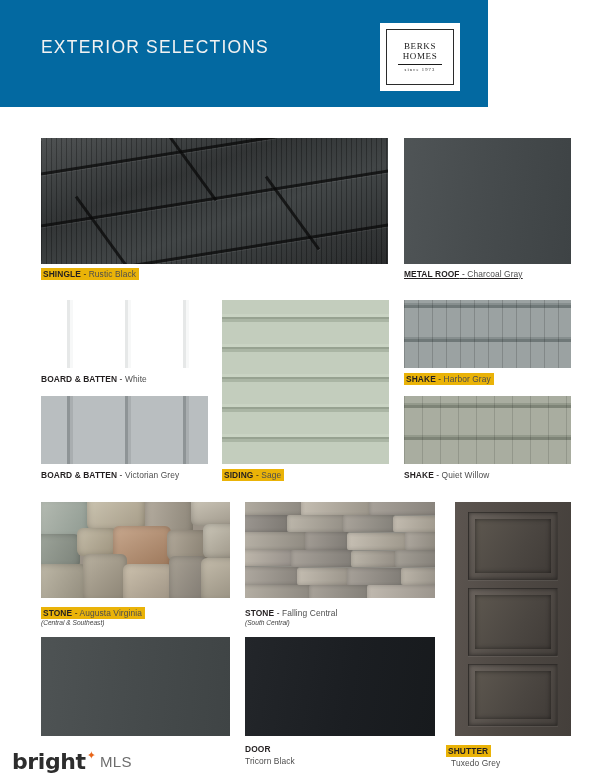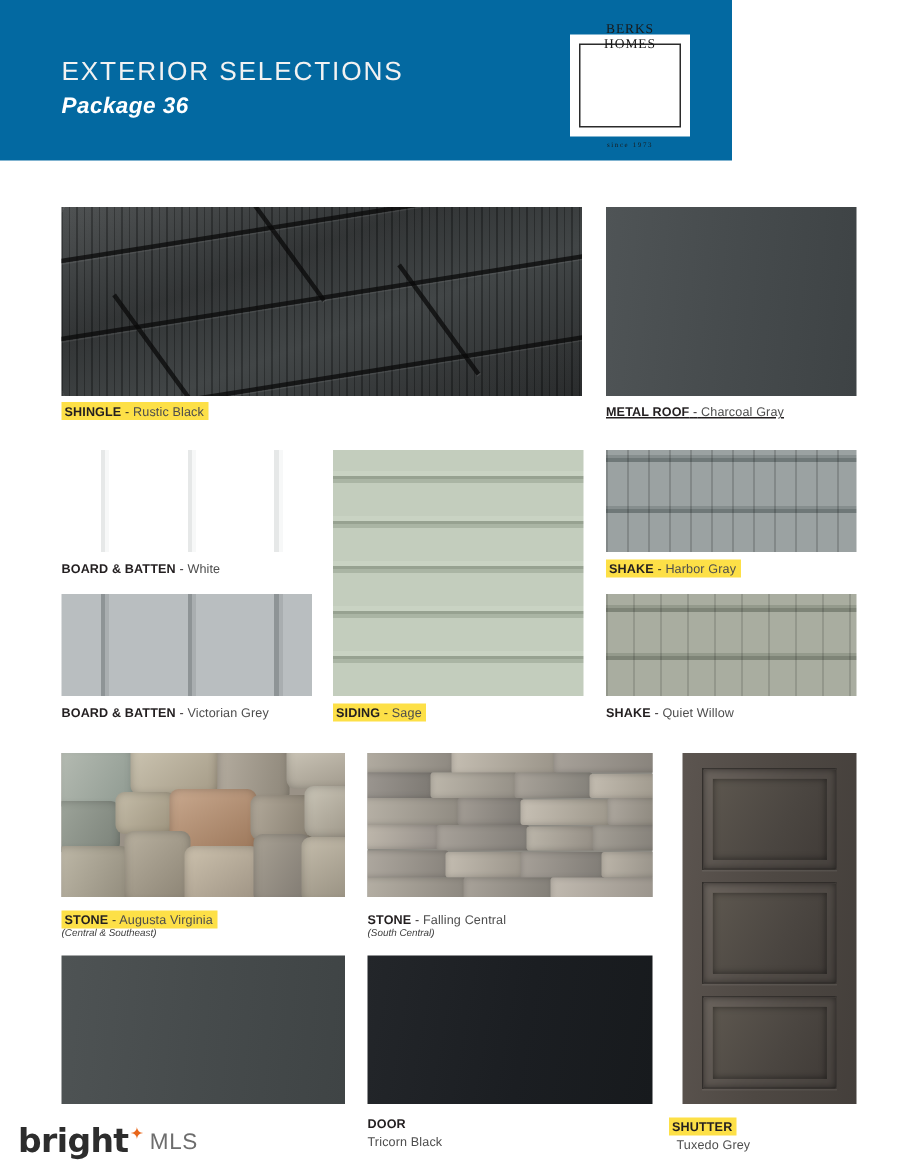--- a/index.html
+++ b/index.html
@@ -47,21 +47,20 @@
     width: 80px; height: 68px;
     background: #ffffff;
     display: flex; align-items: center; justify-content: center;
   }
   .logo-inner {
     width: 68px; height: 56px;
     border: 1px solid #2b2b2b;
     display: flex; flex-direction: column;
     align-items: center; justify-content: center;
     text-align: center;
-    gap: 28px;
   }
   .logo-line1 {
     font-size: 9px;
     letter-spacing: 0.6px;
     color: #1a1a1a;
     font-family: "Liberation Serif", serif;
     line-height: 1.1;
   }
   .logo-rule {
     width: 44px; height: 1px; background: #1a1a1a;
@@ -84,21 +83,21 @@
     position: absolute;
     font-size: 8.4px;
     color: #231f20;
     white-space: nowrap;
     letter-spacing: 0.1px;
   }
   .caption .nm { font-weight: bold; }
   .caption .dash { color: #231f20; }
   .caption .val { color: #4d4d4d; }
   .caption.hl .inner {
-    background: #fde047;
+    background: #eab308;
     padding: 1px 3px 1px 2px;
   }
   .sub-note {
     position: absolute;
     font-size: 6.6px;
     font-style: italic;
     color: #3f3f3f;
     white-space: nowrap;
   }
 
@@ -246,21 +245,20 @@
     letter-spacing: 0.4px;
     font-family: Liberation Sans, sans-serif;
   }
 </style>
 </head>
 <body>
 
 <div class="header">
   <div class="header-title-wrap">
     <div class="header-title">EXTERIOR SELECTIONS</div>
-    <div class="header-sub">Package 36</div>
   </div>
   <div class="logo-box">
     <div class="logo-inner">
       <div class="logo-line1">BERKS HOMES</div>
       <div class="logo-rule"></div>
       <div class="logo-line2">since 1973</div>
     </div>
   </div>
 </div>
 

